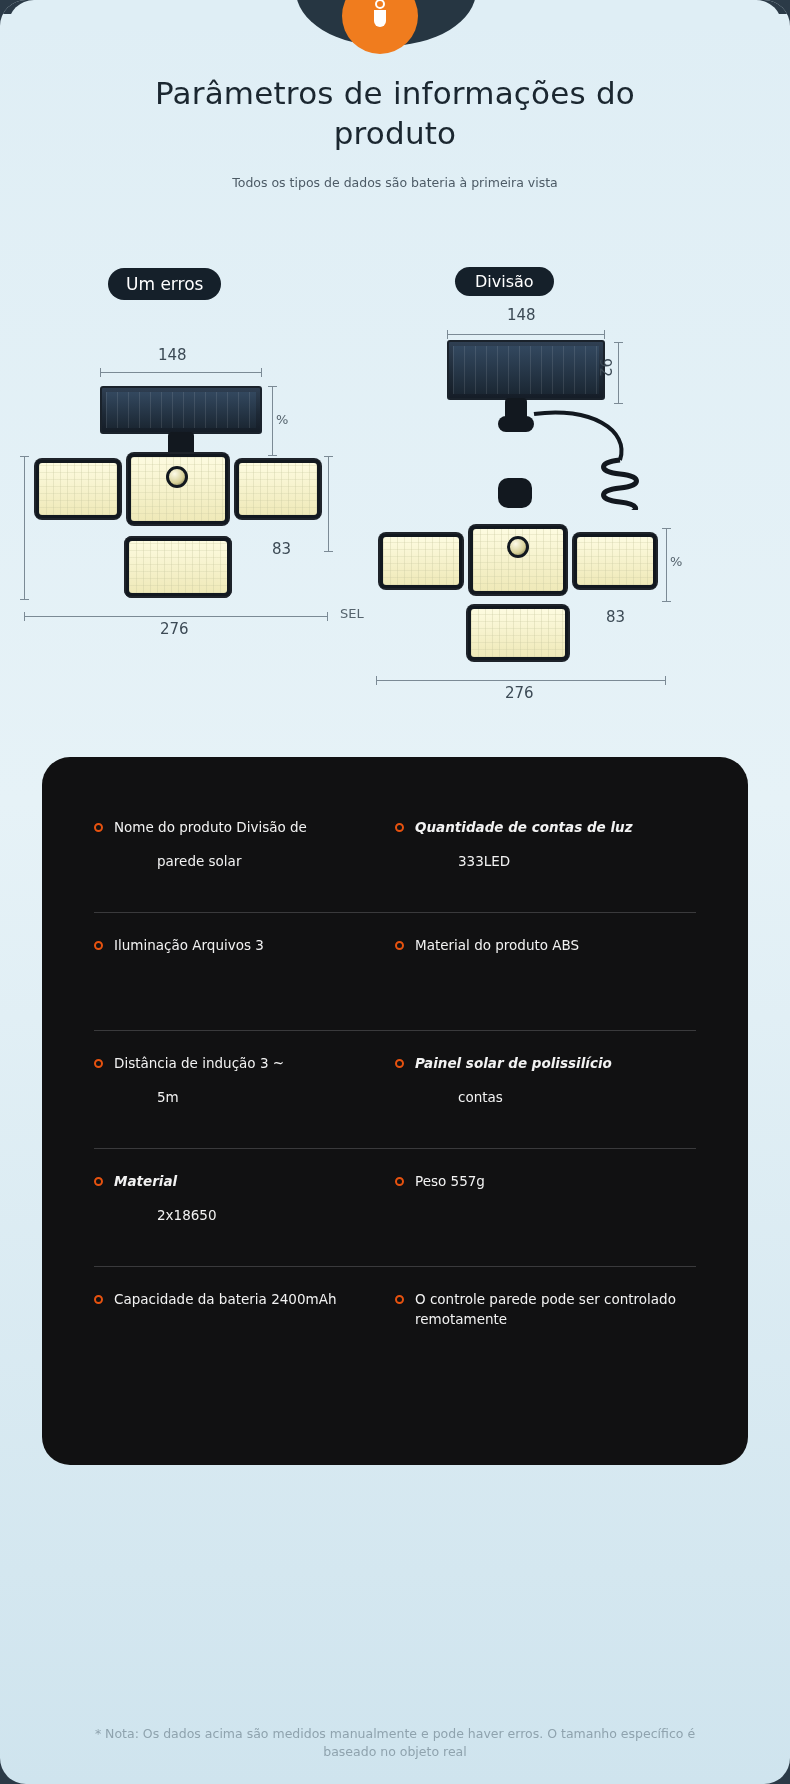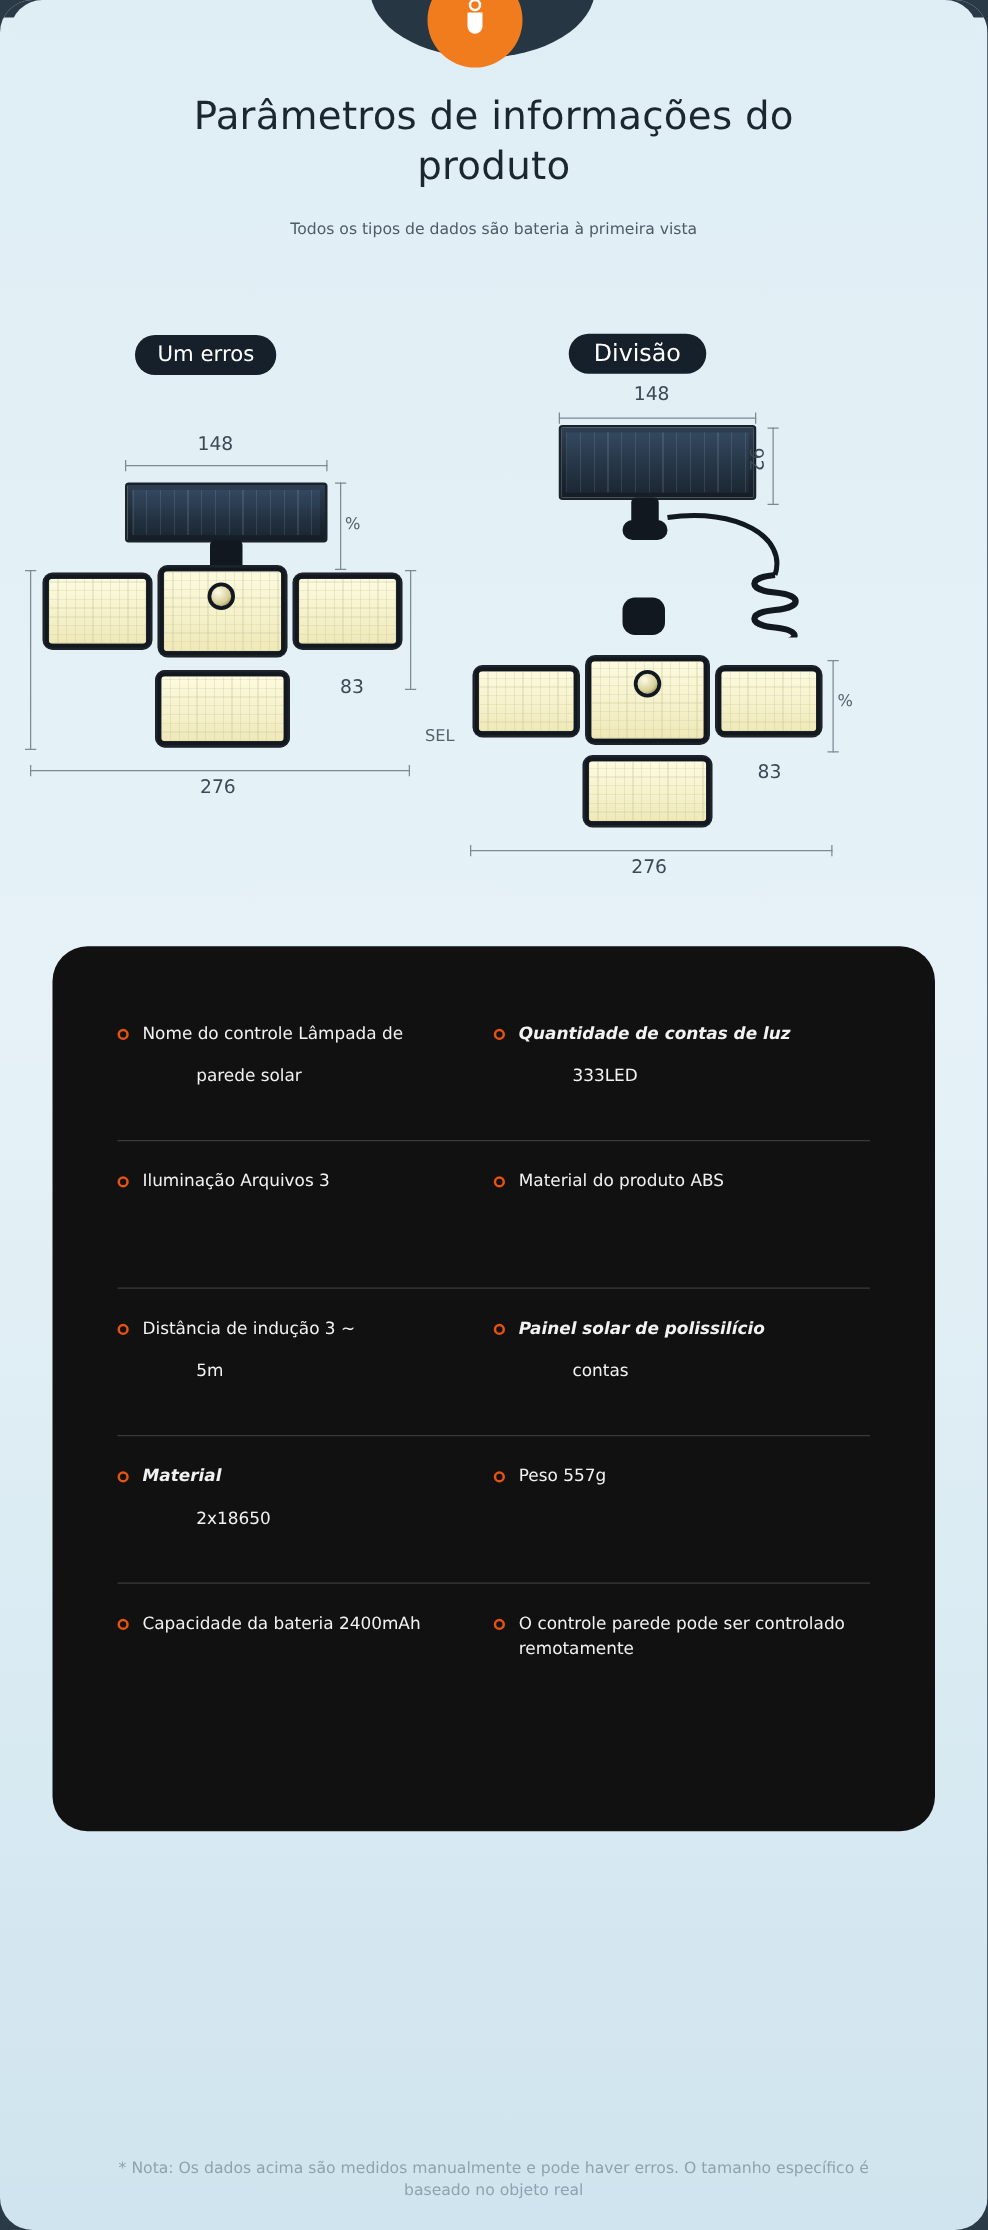--- a/index.html
+++ b/index.html
@@ -72,21 +72,21 @@
   .pill {
     position: absolute;
     background: #15202a;
     color: #ffffff;
     border-radius: 16px;
     padding: 6px 18px;
     font-size: 17px;
     white-space: nowrap;
   }
   .pill.one-body { top: 268px; left: 108px; }
-  .pill.division { top: 267px; left: 455px; font-size: 19px; padding: 5px 20px; }
+  .pill.division { top: 267px; left: 455px; font-size: 16px; padding: 5px 20px; }
 
   
   .diagrams { position: absolute; top: 300px; left: 0; right: 0; height: 430px; }
 
   .dim-text {
     position: absolute;
     color: #3c4a55;
     font-size: 15px;
   }
   .dim-text.small { font-size: 13px; color: #55636d; }
@@ -306,34 +306,34 @@
         <div class="lens"></div>
       </div>
 
     <div class="dim-line v" style="left:666px; top:228px; height:74px;"></div>
     <div class="tick h" style="left:662px; top:228px;"></div>
     <div class="tick h" style="left:662px; top:301px;"></div>
     <div class="dim-text small" style="left:670px; top:254px;">%</div>
 
     <div class="dim-text" style="left:606px; top:308px;">83</div>
 
-    <div class="dim-text small" style="left:340px; top:282px;">SEL</div>
+    <div class="dim-text small" style="left:340px; top:306px;">SEL</div>
 
     <div class="dim-line h" style="left:376px; top:380px; width:290px;"></div>
     <div class="tick" style="left:376px; top:376px;"></div>
     <div class="tick" style="left:665px; top:376px;"></div>
     <div class="dim-text" style="left:505px; top:384px;">276</div>
   </div>
 
   <div class="spec-card">
     <div class="spec-grid" id="spec-grid">
         <div class="spec-row">
           <div class="spec-cell">
             <span class="bullet"></span>
-            <div class="spec-text ">Nome do controle Lâmpada de</div>
+            <div class="spec-text ">Nome do produto Divisão de</div>
             <div class="spec-text big nudge">parede solar</div>
           </div>
           <div class="spec-cell">
             <span class="bullet"></span>
             <div class="spec-text b">Quantidade de contas de luz</div>
             <div class="spec-text big nudge">333LED</div>
           </div>
         </div>
         <div class="spec-row">
           <div class="spec-cell">

